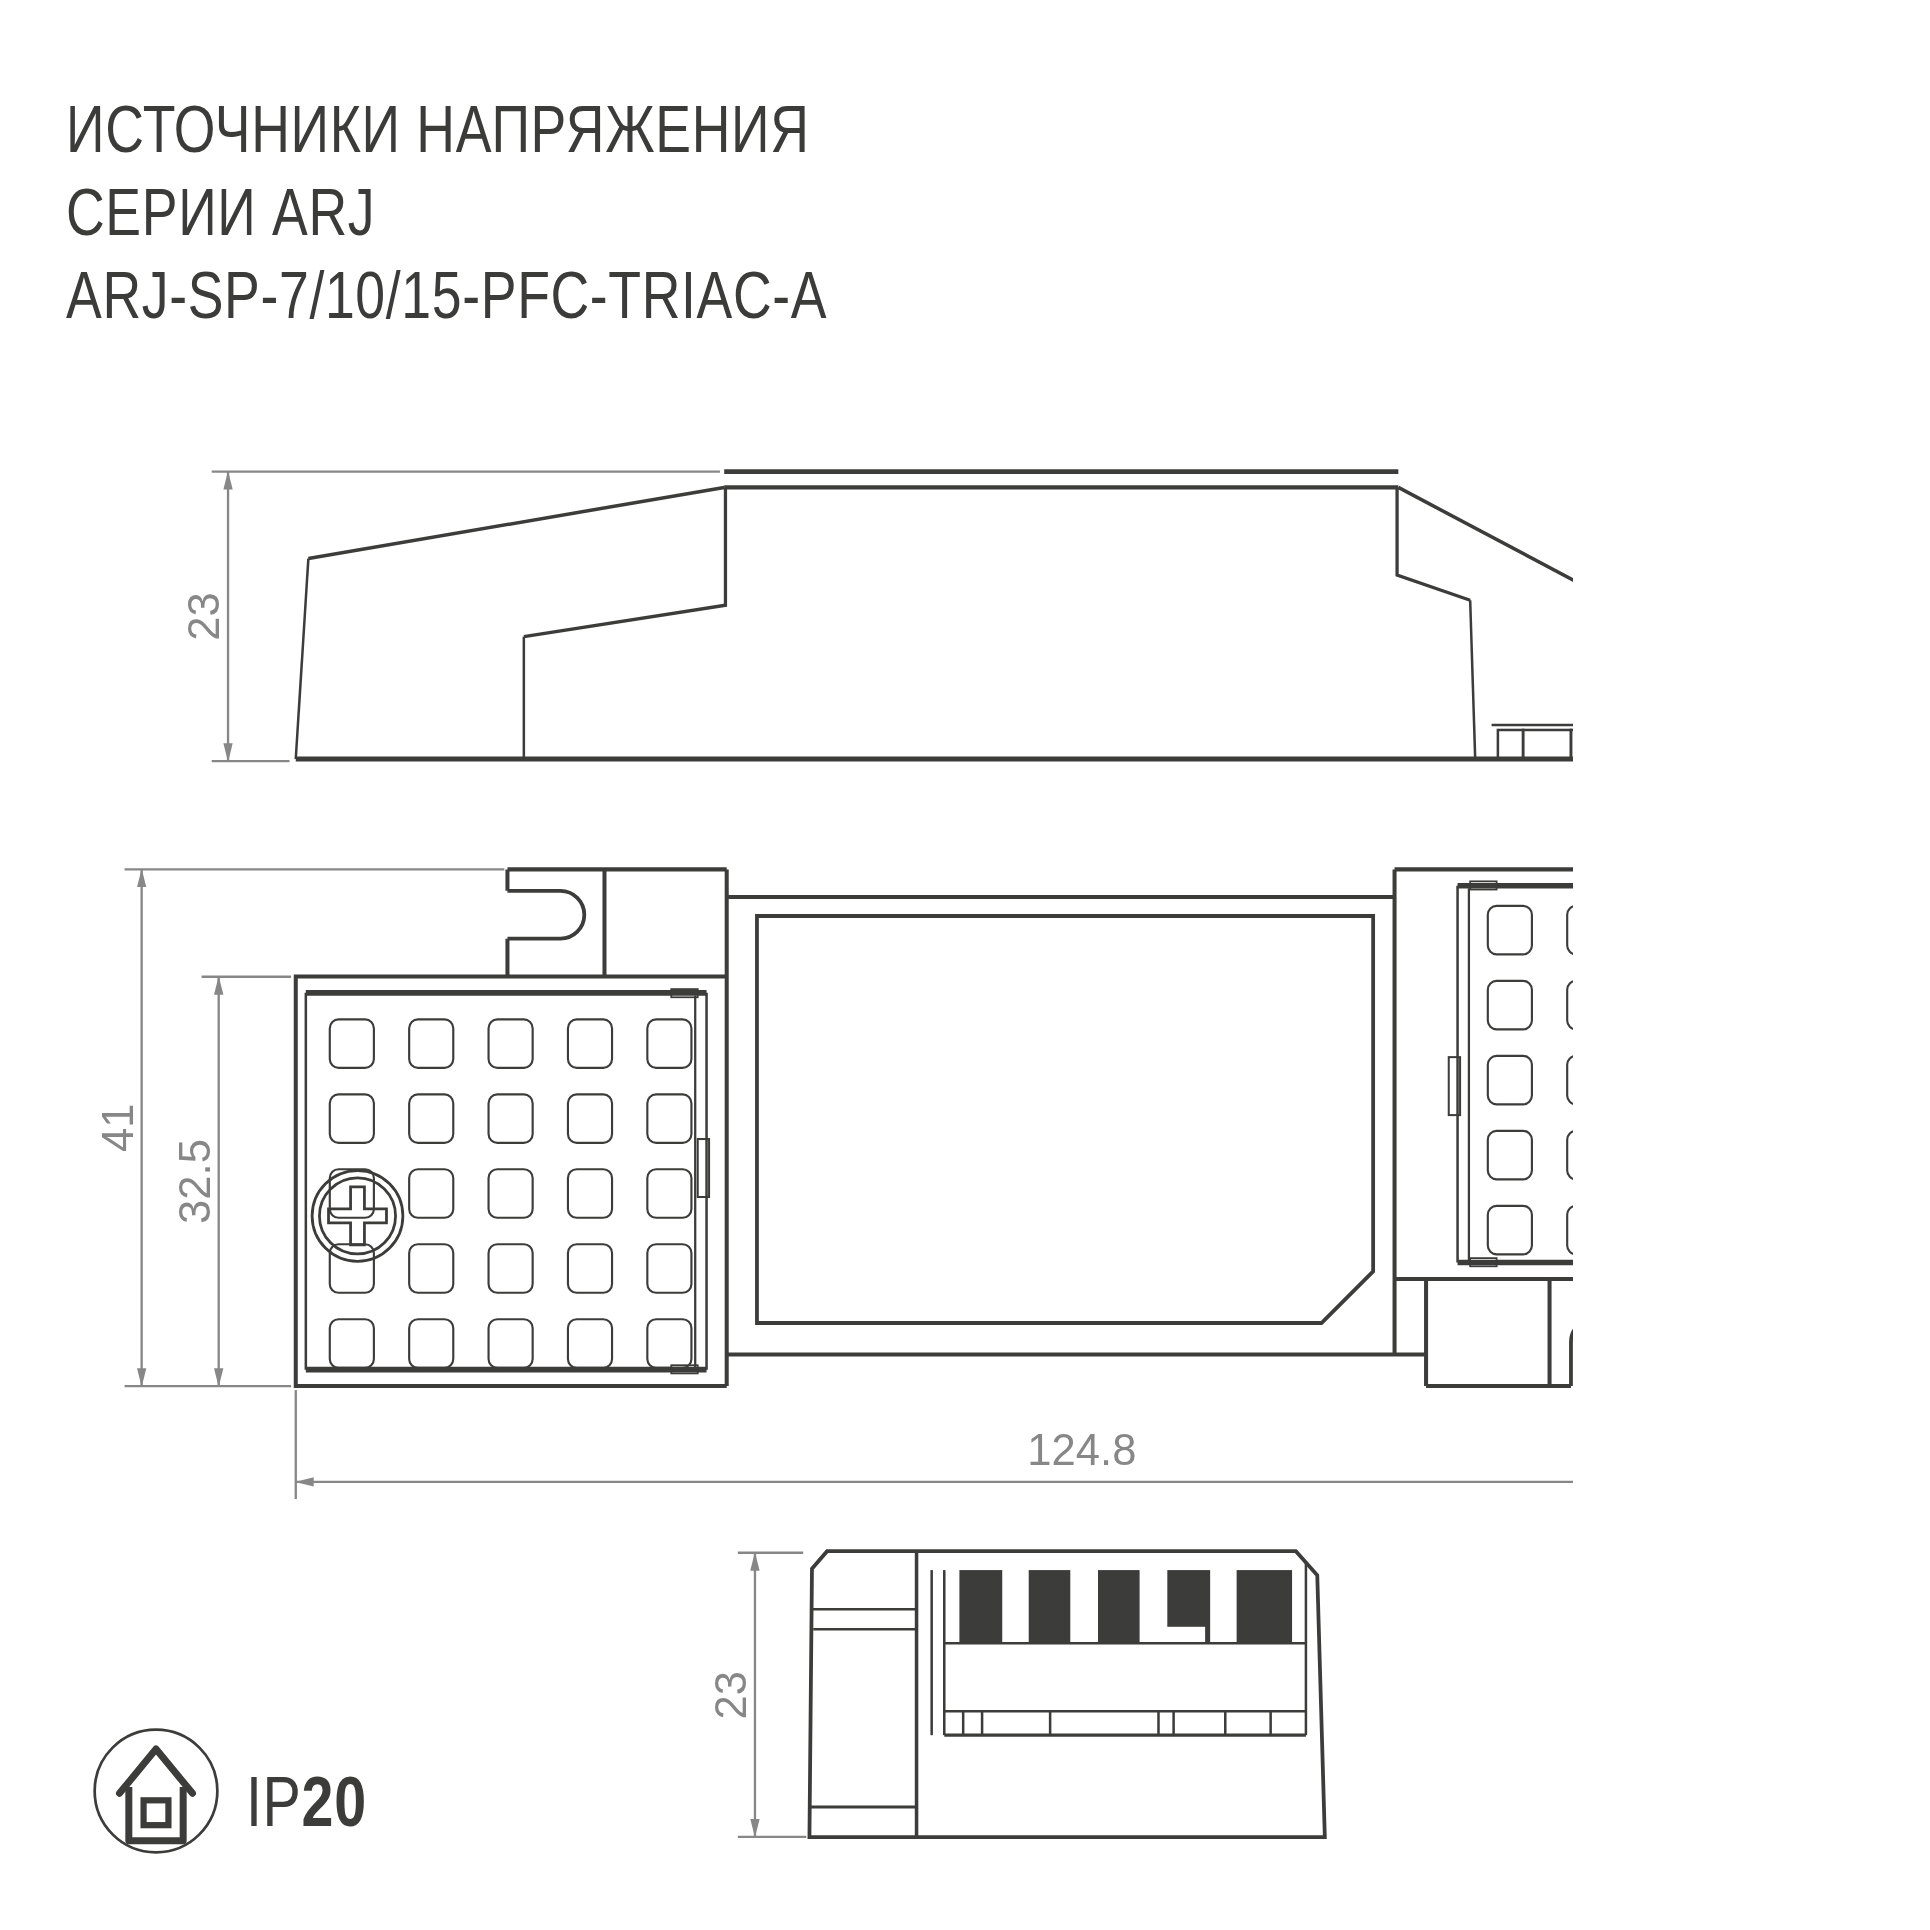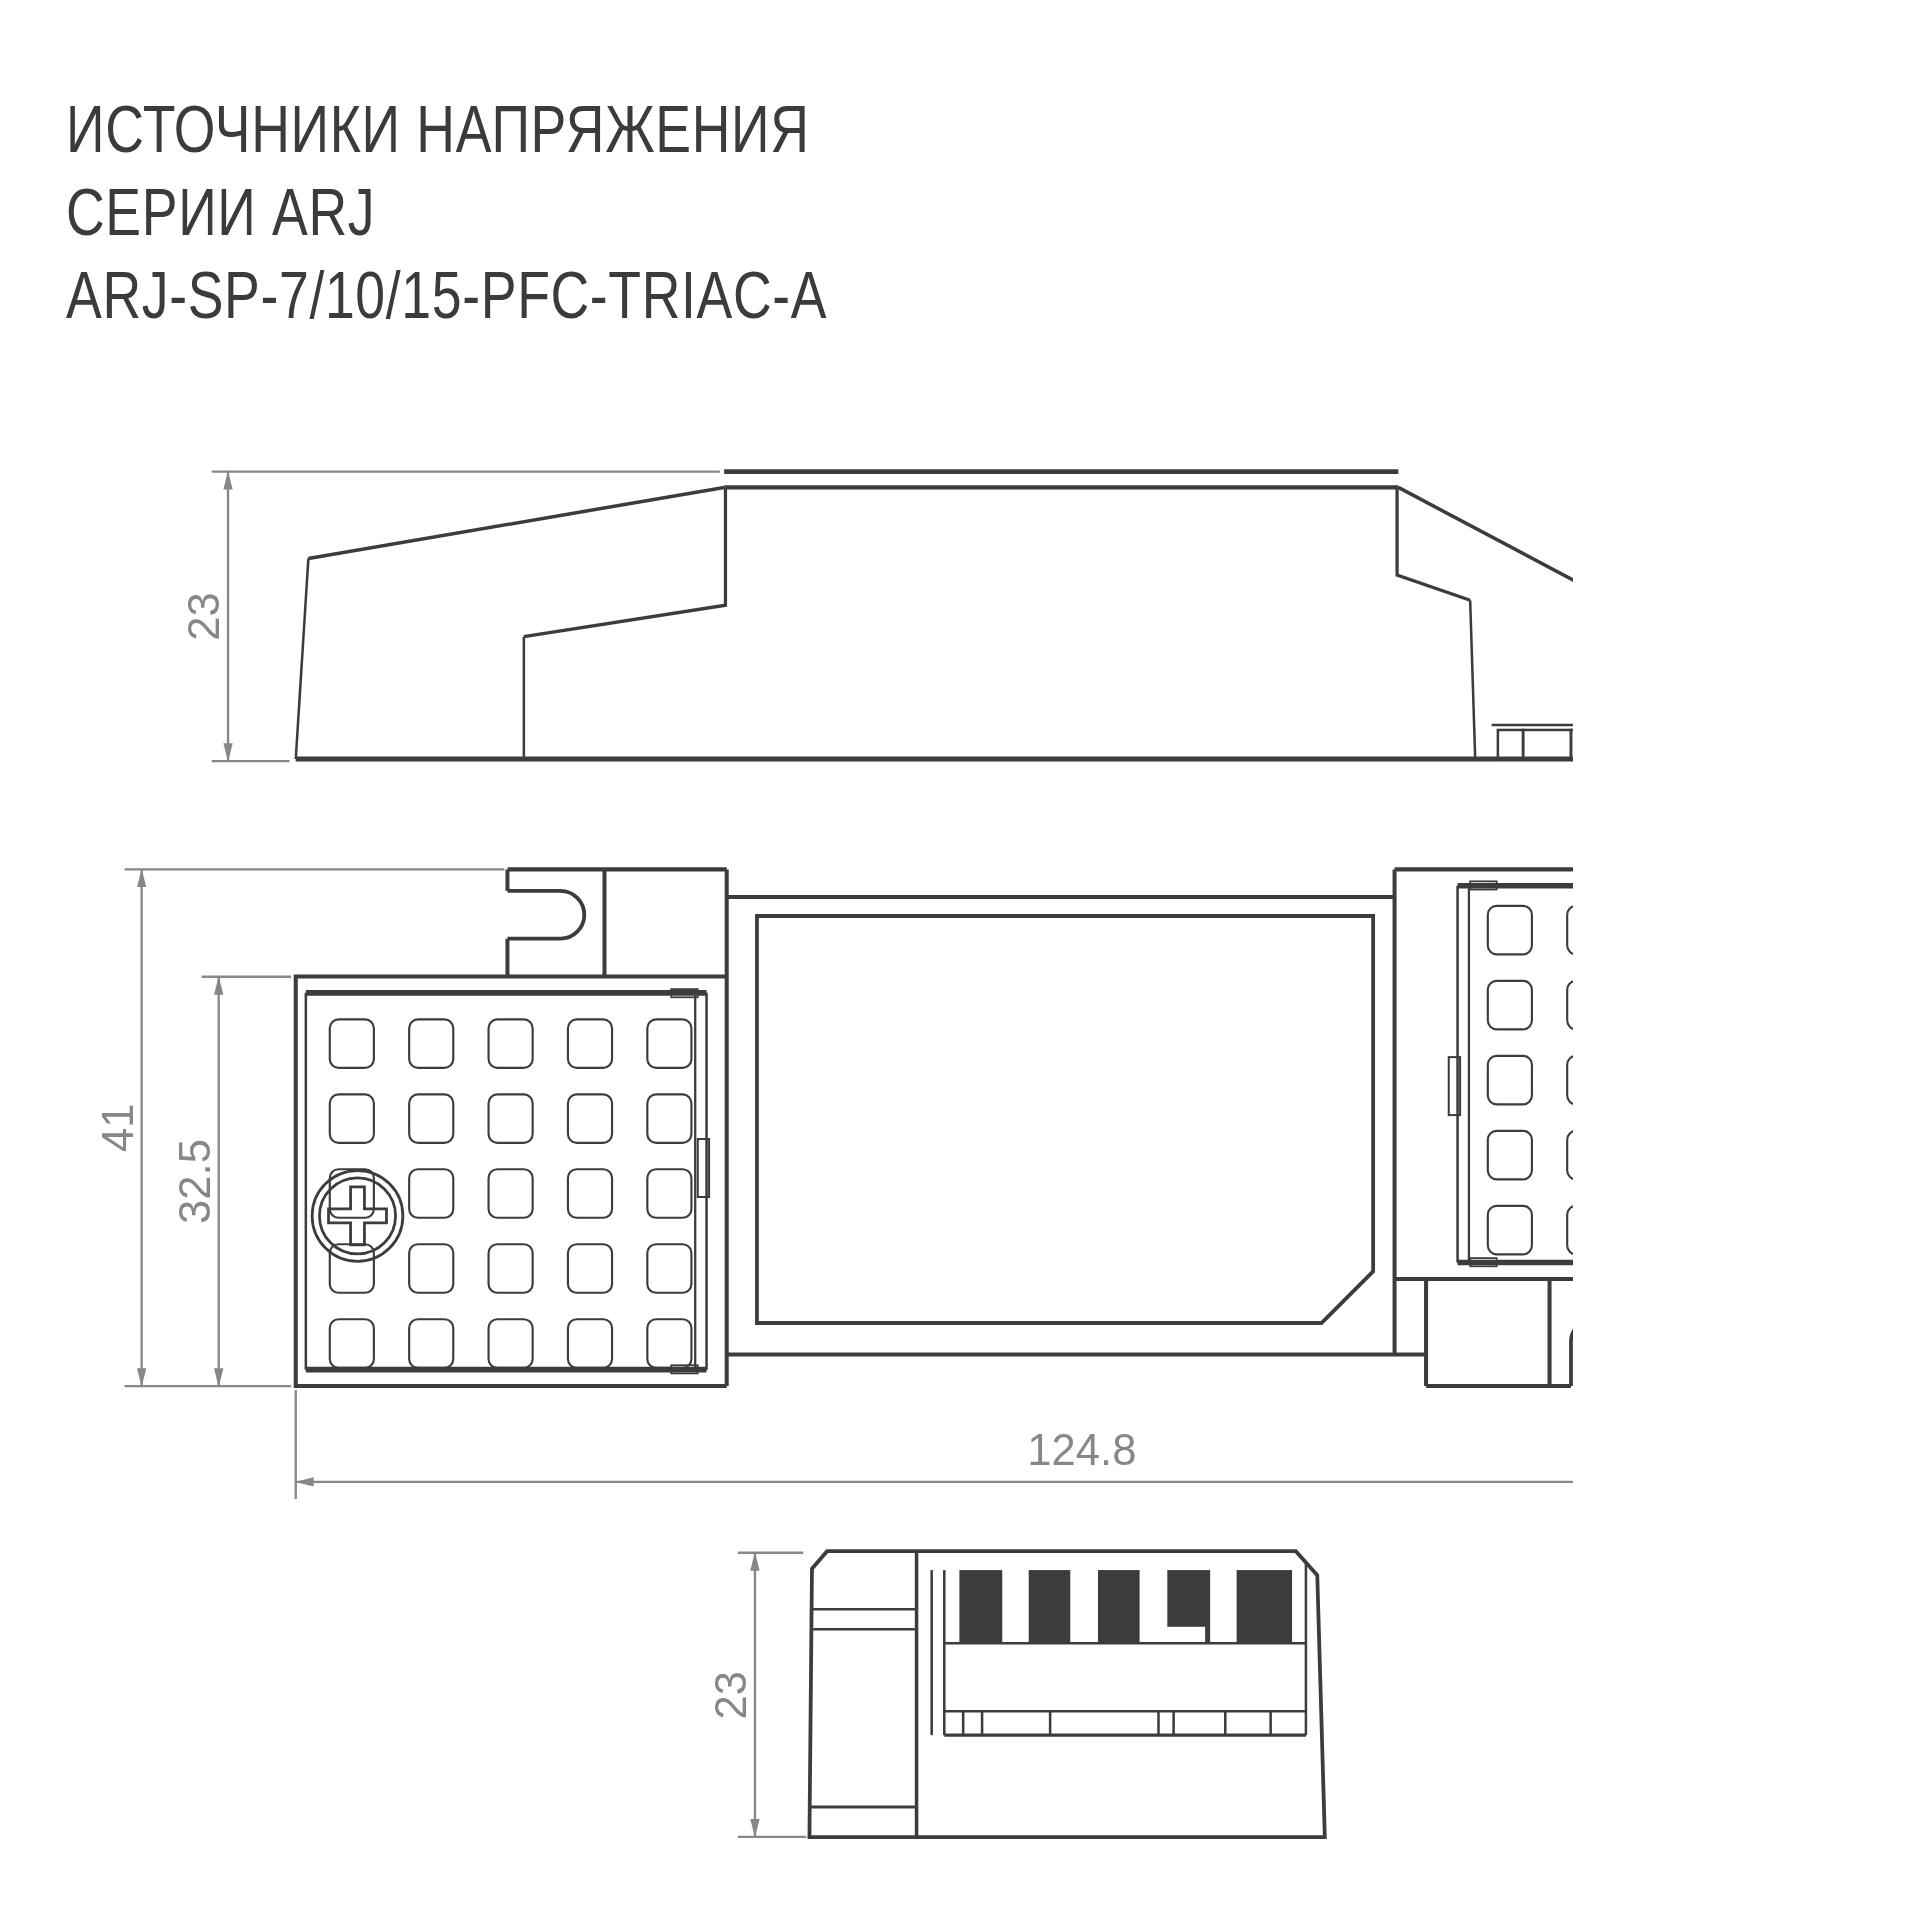--- a/index.html
+++ b/index.html
@@ -198,15 +198,26 @@
       <path class="dim" d="M380,1904 H2400" marker-start="url(#arrS)" marker-end="url(#arr)"></path>
       <text class="dimtext" text-anchor="middle" x="1390" y="1882">124.8</text>
 
       <path class="dim" d="M948,1995 H1032"></path>
       <path class="dim" d="M948,2360 H1036"></path>
       <path class="dim" d="M970,1995 V2360" marker-start="url(#arrS)" marker-end="url(#arr)"></path>
       <text class="dimtext" text-anchor="middle" transform="rotate(-90 959 2178)" x="959" y="2178">23</text>
     </g>
   </svg>
 
+  <div class="ip-badge">
+    <svg width="132" height="132" viewBox="0 0 170 170">
+      <circle cx="85" cy="85" r="79" fill="none" stroke="#3c3c3b" stroke-width="3.5"></circle>
+      <path d="M38,88 L85,31 L132,88" fill="none" stroke="#3c3c3b" stroke-width="9" stroke-linecap="round" stroke-linejoin="round"></path>
+      <path d="M50,80 V149 H120 V80" fill="none" stroke="#3c3c3b" stroke-width="9" stroke-linejoin="round"></path>
+      <rect x="69" y="97" width="32" height="32" fill="none" stroke="#3c3c3b" stroke-width="8"></rect>
+    </svg>
+    <div class="ip-text">
+      <span>IP</span><span class="bold">20</span>
+    </div>
+  </div>
 
 </div>
 
 
 </body></html>

